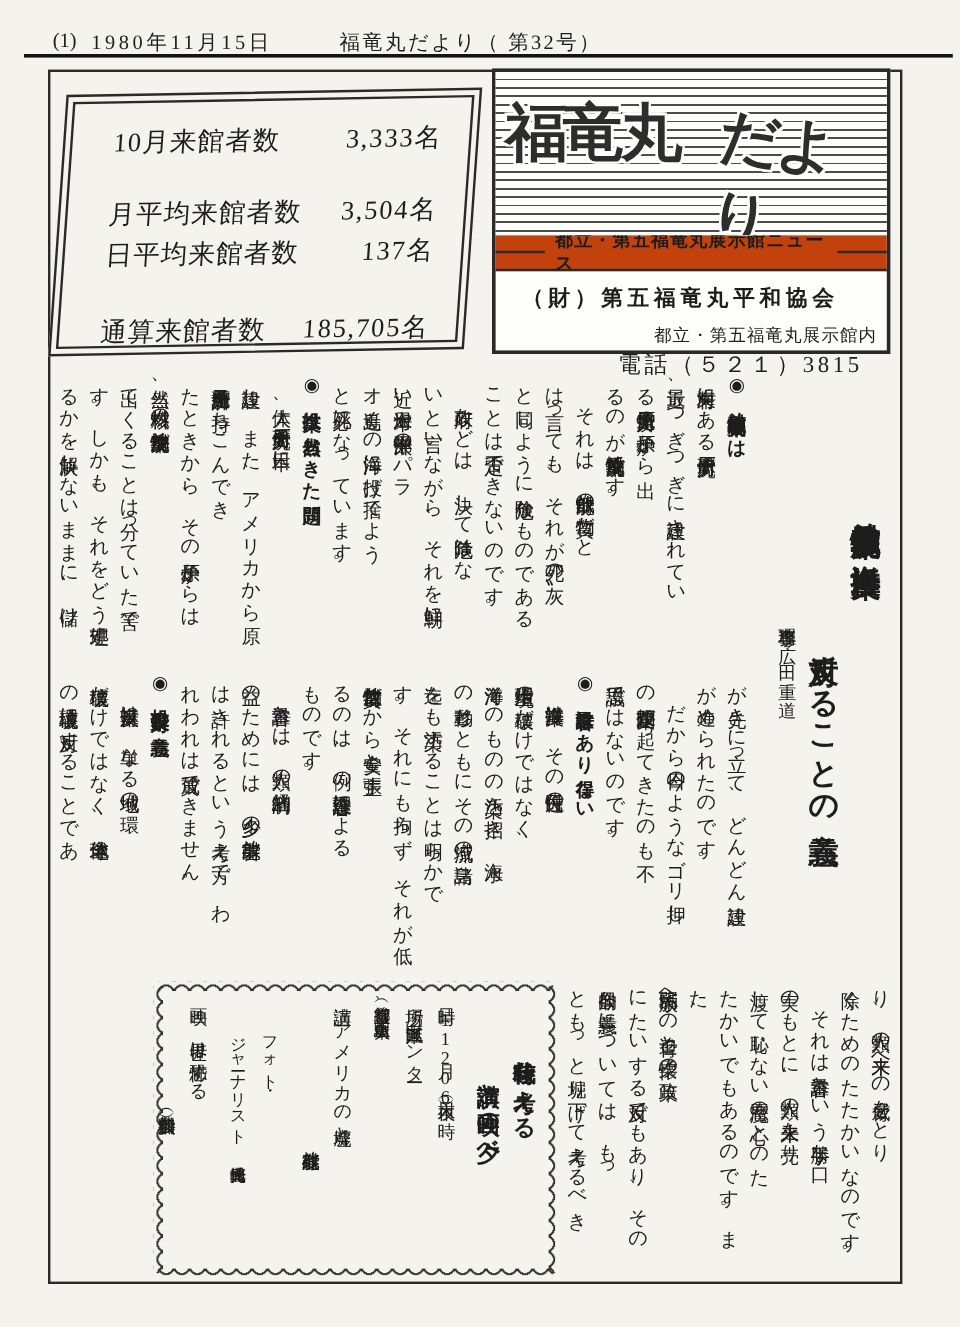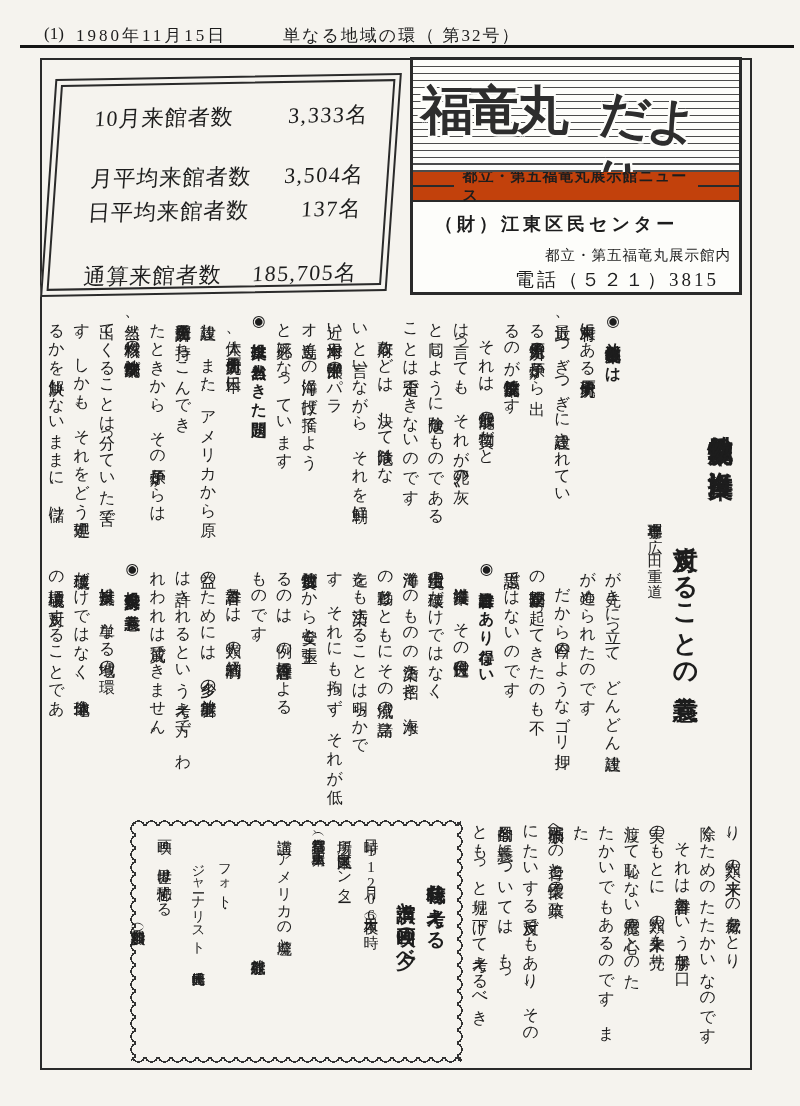--- a/index.html
+++ b/index.html
@@ -23,21 +23,21 @@
   .stat-row{display:flex;justify-content:space-between;font-size:22px;letter-spacing:1px;}
   .stat-row .val{letter-spacing:1.5px;}
   .stat-row:nth-child(1){margin-top:8px;}
   .stat-row:nth-child(2){margin-top:30px;}
   .stat-row:nth-child(3){margin-top:4px;}
   .stat-row:nth-child(4){margin-top:34px;}
 
   
   .masthead{position:absolute;left:410px;top:57px;width:332px;height:238px;
             border:3px solid #2a2a2a;background:#fdfdfa;}
-  .logo-area{position:relative;height:112px;overflow:hidden;
+  .logo-area{position:relative;height:136px;overflow:hidden;
      background:repeating-linear-gradient(to bottom,#fdfdfa 0 5.5px,#4c4c4c 5.5px 7px);}
   .halo{color:#2d2d2d;font-family:"Liberation Sans","DejaVu Sans",sans-serif;font-weight:bold;
      text-shadow:2px 0 0 #fdfdfa,-2px 0 0 #fdfdfa,0 2px 0 #fdfdfa,0 -2px 0 #fdfdfa,
                  2px 2px 0 #fdfdfa,-2px -2px 0 #fdfdfa,2px -2px 0 #fdfdfa,-2px 2px 0 #fdfdfa;}
   .logo1{position:absolute;left:8px;top:16px;font-size:52px;letter-spacing:-4px;}
   .logo2{position:absolute;left:182px;top:28px;font-size:50px;letter-spacing:-3px;transform:rotate(7deg);}
   .news-row{height:30px;display:flex;align-items:center;justify-content:center;gap:8px;
             background:#c2410c;border-bottom:2px solid #2a2a2a;}
   .news-dash{width:44px;height:2.5px;background:#2a2a2a;}
   .news-text{font-weight:bold;font-size:15px;letter-spacing:1px;}
@@ -85,21 +85,21 @@
   .ev-cols .ev-small{font-size:13.5px;}
   .ev-cols .gap-l{margin-left:7px;}
 </style>
 </head>
 <body>
 
 <div class="page" data-name="newspaper-page">
 
   <span class="h-num" data-name="page-number">(1)</span>
   <span class="h-date" data-name="header-date">1980年11月15日</span>
-  <span class="h-issue" data-name="header-issue-title">単なる地域の環（ 第32号）</span>
+  <span class="h-issue" data-name="header-issue-title">福竜丸だより（ 第32号）</span>
   <div class="rule" data-name="header-rule"></div>
   <div class="frame" data-name="content-frame"></div>
 
   <div class="stats" data-name="visitor-stats-box">
     <div class="stats-inner" data-name="visitor-stats-list">
         <div class="stat-row" data-name="stat-row">
         <span class="lbl" data-name="stat-label">10月来館者数</span>
         <span class="val" data-name="stat-value">3,333名</span>
       </div>
         <div class="stat-row" data-name="stat-row">
@@ -121,21 +121,21 @@
     <div class="logo-area" data-name="masthead-logo">
       <span class="halo logo1" data-name="logo-text-main">福竜丸</span>
       <span class="halo logo2" data-name="logo-text-sub">だより</span>
     </div>
     <div class="news-row" data-name="masthead-subtitle-row">
       <span class="news-dash" data-name="dash-rule-left"></span>
       <span class="news-text" data-name="masthead-subtitle">都立・第五福竜丸展示館ニュース</span>
       <span class="news-dash" data-name="dash-rule-right"></span>
     </div>
     <div class="mast-info" data-name="masthead-info">
-      <div class="org" data-name="organization-name">（財）江東区民センター</div>
+      <div class="org" data-name="organization-name">（財）第五福竜丸平和協会</div>
       <div class="addr2" data-name="address-line2">都立・第五福竜丸展示館内</div>
       <div class="phone" data-name="phone-number">電話（５２１）3815</div>
     </div>
   </div>
 
   <div class="title-area v" data-name="editorial-title-block">
     <div class="t1" data-name="editorial-title-line1">放射性廃棄物の海洋投棄に</div>
     <div class="t2" data-name="editorial-title-line2">反対することの意義</div>
     <div class="author" data-name="editorial-author">専務理事　広　田　重　道</div>
   </div>

